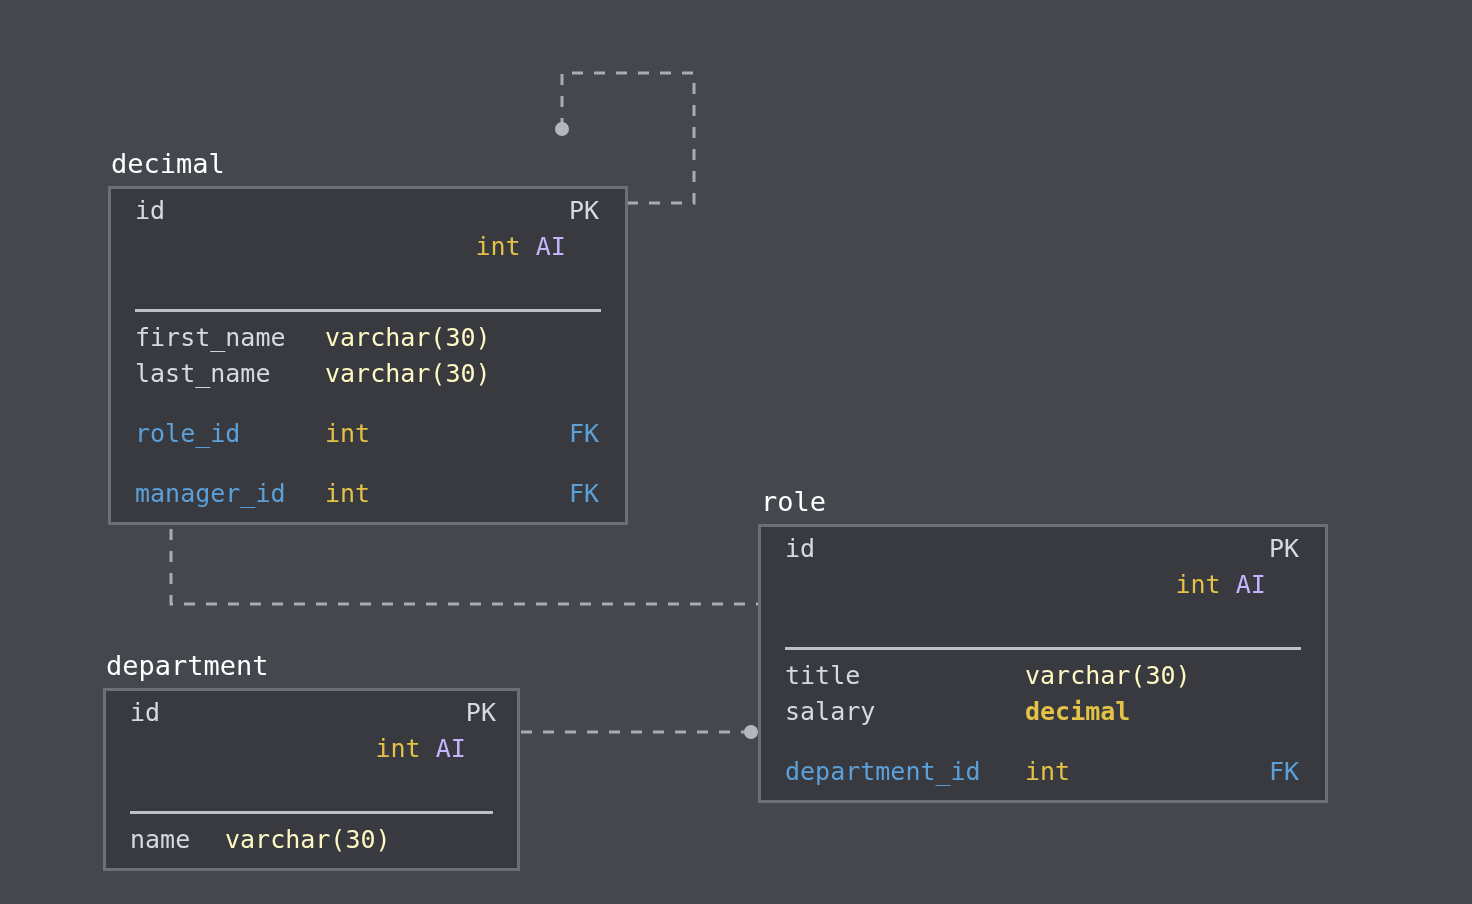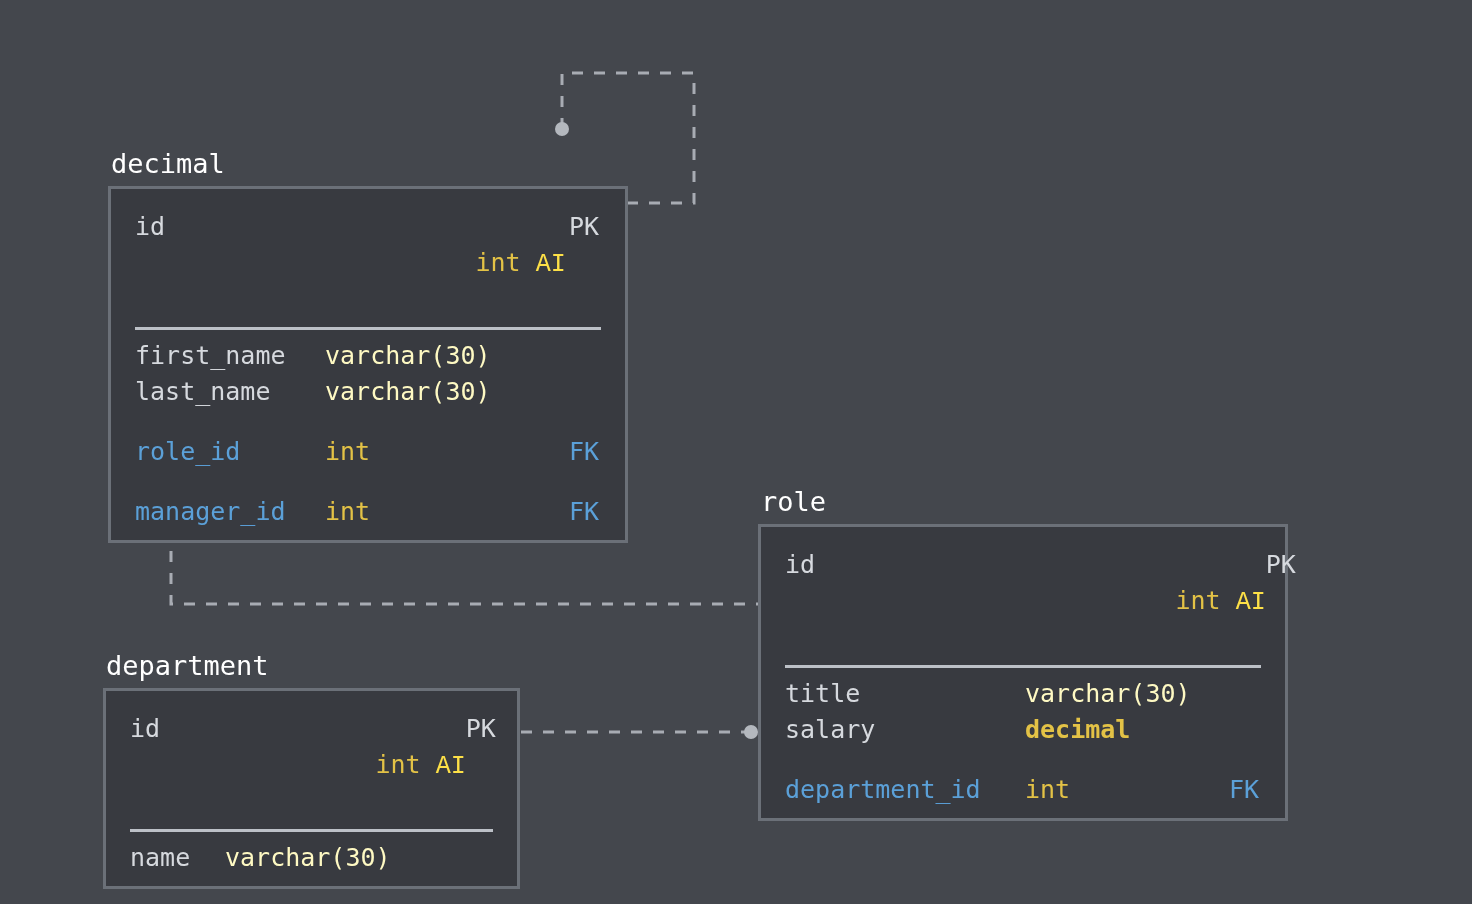--- a/index.html
+++ b/index.html
@@ -42,21 +42,21 @@
     letter-spacing: 0px;
     white-space: pre;
     margin-left: 3px;
     margin-bottom: 6px;
     user-select: none;
   }
   .entity-box {
     background: #383a40;
     border: 3px solid #6b7078;
     box-sizing: border-box;
-    padding: 20px 0 10px 0;
+    padding: 4px 0 10px 0;
   }
   .row {
     display: flex;
     align-items: baseline;
     white-space: pre;
     font-size: 25px;
     line-height: 36px;
     padding: 0 0 0 24px;
     box-sizing: border-box;
   }
@@ -65,21 +65,21 @@
   }
   .col-name   { flex: 0 0 auto; }
   .col-type   { flex: 0 0 auto; }
   .col-key    { margin-left: auto; padding-right: 26px; }
 
   .t-plain  { color: #d6d9de; }
   .t-fk     { color: #5ba0d8; }
   .t-int    { color: #e3c246; }
   .t-dec    { color: #e3c246; font-weight: bold; }
   .t-varchar{ color: #fef9c3; }
-  .t-ai     { color: #fde047; font-family: Liberation Mono, monospace; }
+  .t-ai     { color: #c4b5fd; }
   .t-pk     { color: #d6d9de; }
   .t-fkflag { color: #5ba0d8; margin-top: 24px; }
 
   .divider {
     height: 3px;
     background: #bcc0c7;
     margin: 6px 24px 8px 24px;
   }
 </style>
 </head>
@@ -136,21 +136,21 @@
 
       <div class="row">
         <span class="col-name t-fk" style="width:190px;">manager_id</span>
         <span class="col-type t-int">int</span>
         <span class="col-key t-fkflag">FK</span>
       </div>
 
     </div>
   </div>
 
-  <div class="entity" style="left:758px; top:486px; width:530px;">
+  <div class="entity" style="left:758px; top:486px; width:570px;">
     <div class="entity-title">role</div>
     <div class="entity-box">
 
       <div class="row header-row">
         <span class="col-name t-plain" style="width:240px;">id</span>
         <span class="col-type">
           <span class="t-int">int</span><span class="t-ai"> </span><span class="t-ai">AI</span>
         </span>
         <span class="col-key t-pk">PK</span>
       </div>

